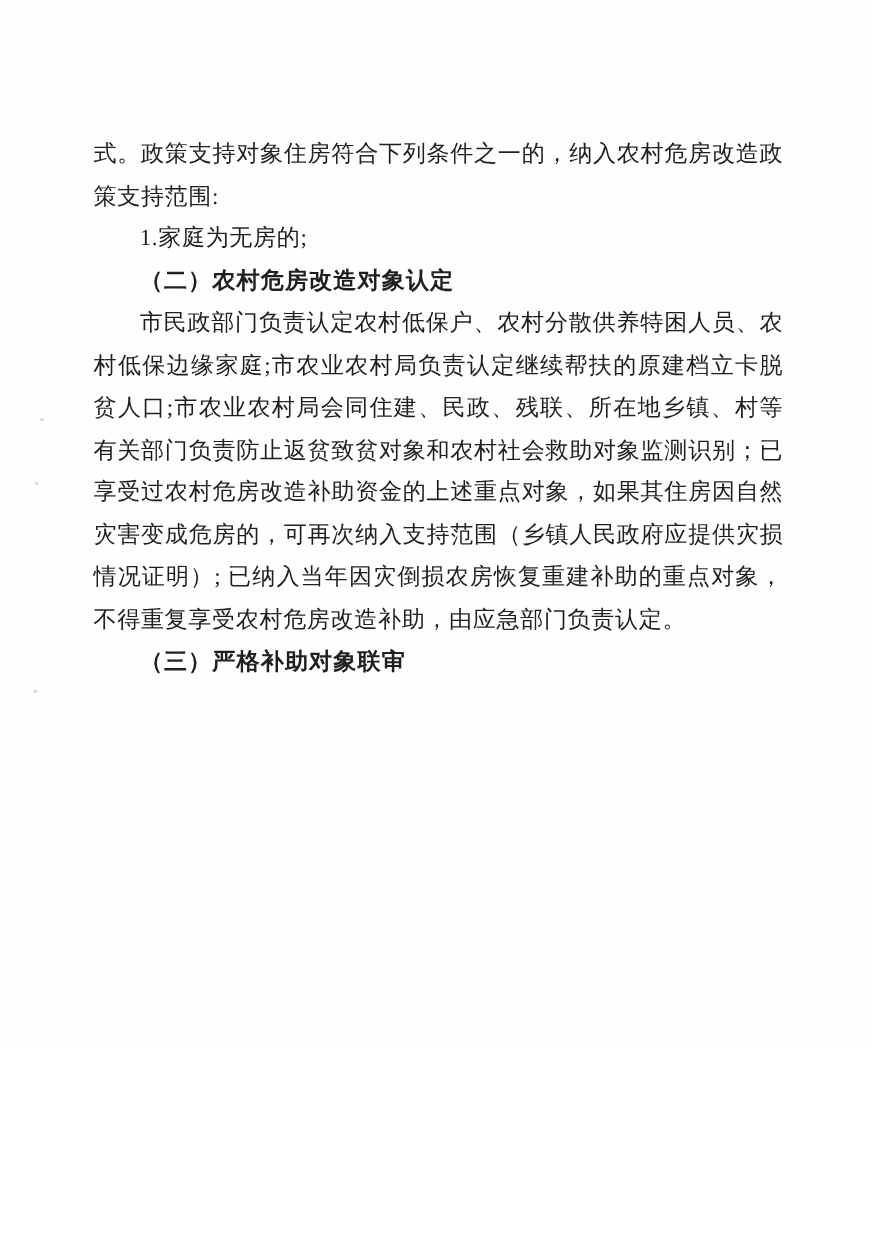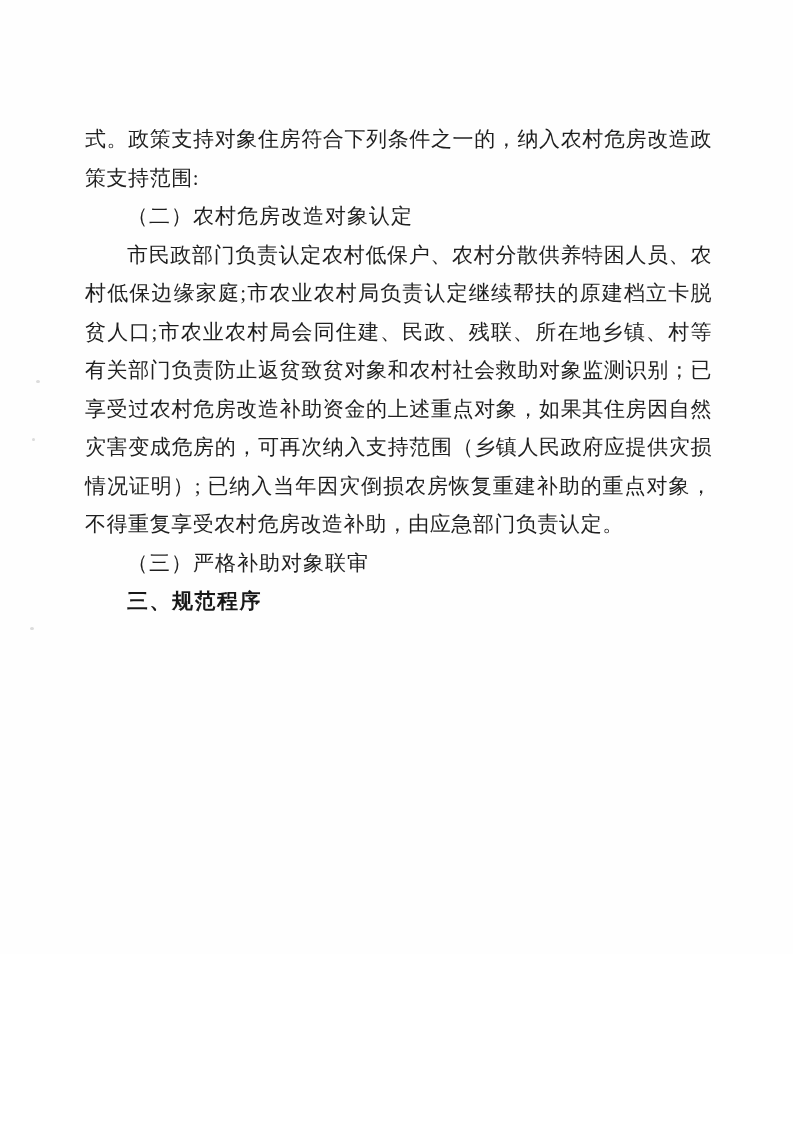--- a/index.html
+++ b/index.html
@@ -31,21 +31,21 @@
     margin: 0;
     padding: 0;
     font-size: 21px;
     line-height: 38.5px;
   }
   .indent {
     text-indent: 2em;
   }
   
   .sub-heading {
-    font-weight: normal;
+    font-weight: bold;
     text-indent: 2em;
     letter-spacing: 1px;
   }
   
   .section-heading {
     font-family: "Liberation Sans", "DejaVu Sans", sans-serif;
     font-weight: bold;
     text-indent: 2em;
     color: #181818;
     letter-spacing: 1.5px;
@@ -71,30 +71,30 @@
   .speck-3 { left: 30px; top: 627px; width: 4px; height: 3px; }
 </style>
 </head>
 <body>
 
 <div class="page">
 
   <div class="content">
     <p>式。政策支持对象住房符合下列条件之一的，纳入农村危房改造政策支持范围:</p>
 
+    <p class="indent">1.家庭为无房的;</p>
 
 
     <h3 class="sub-heading">（二）农村危房改造对象认定</h3>
 
     <p class="indent">市民政部门负责认定农村低保户、农村分散供养特困人员、农村低保边缘家庭;市农业农村局负责认定继续帮扶的原建档立卡脱贫人口;市农业农村局会同住建、民政、残联、所在地乡镇、村等有关部门负责防止返贫致贫对象和农村社会救助对象监测识别；已享受过农村危房改造补助资金的上述重点对象，如果其住房因自然灾害变成危房的，可再次纳入支持范围（乡镇人民政府应提供灾损情况证明）; 已纳入当年因灾倒损农房恢复重建补助的重点对象，不得重复享受农村危房改造补助，由应急部门负责认定。</p>
 
     <h3 class="sub-heading">（三）严格补助对象联审</h3>
 
 
-    <h2 class="section-heading">三、规范程序</h2>
   </div>
 
   <div class="page-number">- 3 -</div>
 
   <span class="speck speck-1"></span>
   <span class="speck speck-2"></span>
   <span class="speck speck-3"></span>
 
 </div>
 

